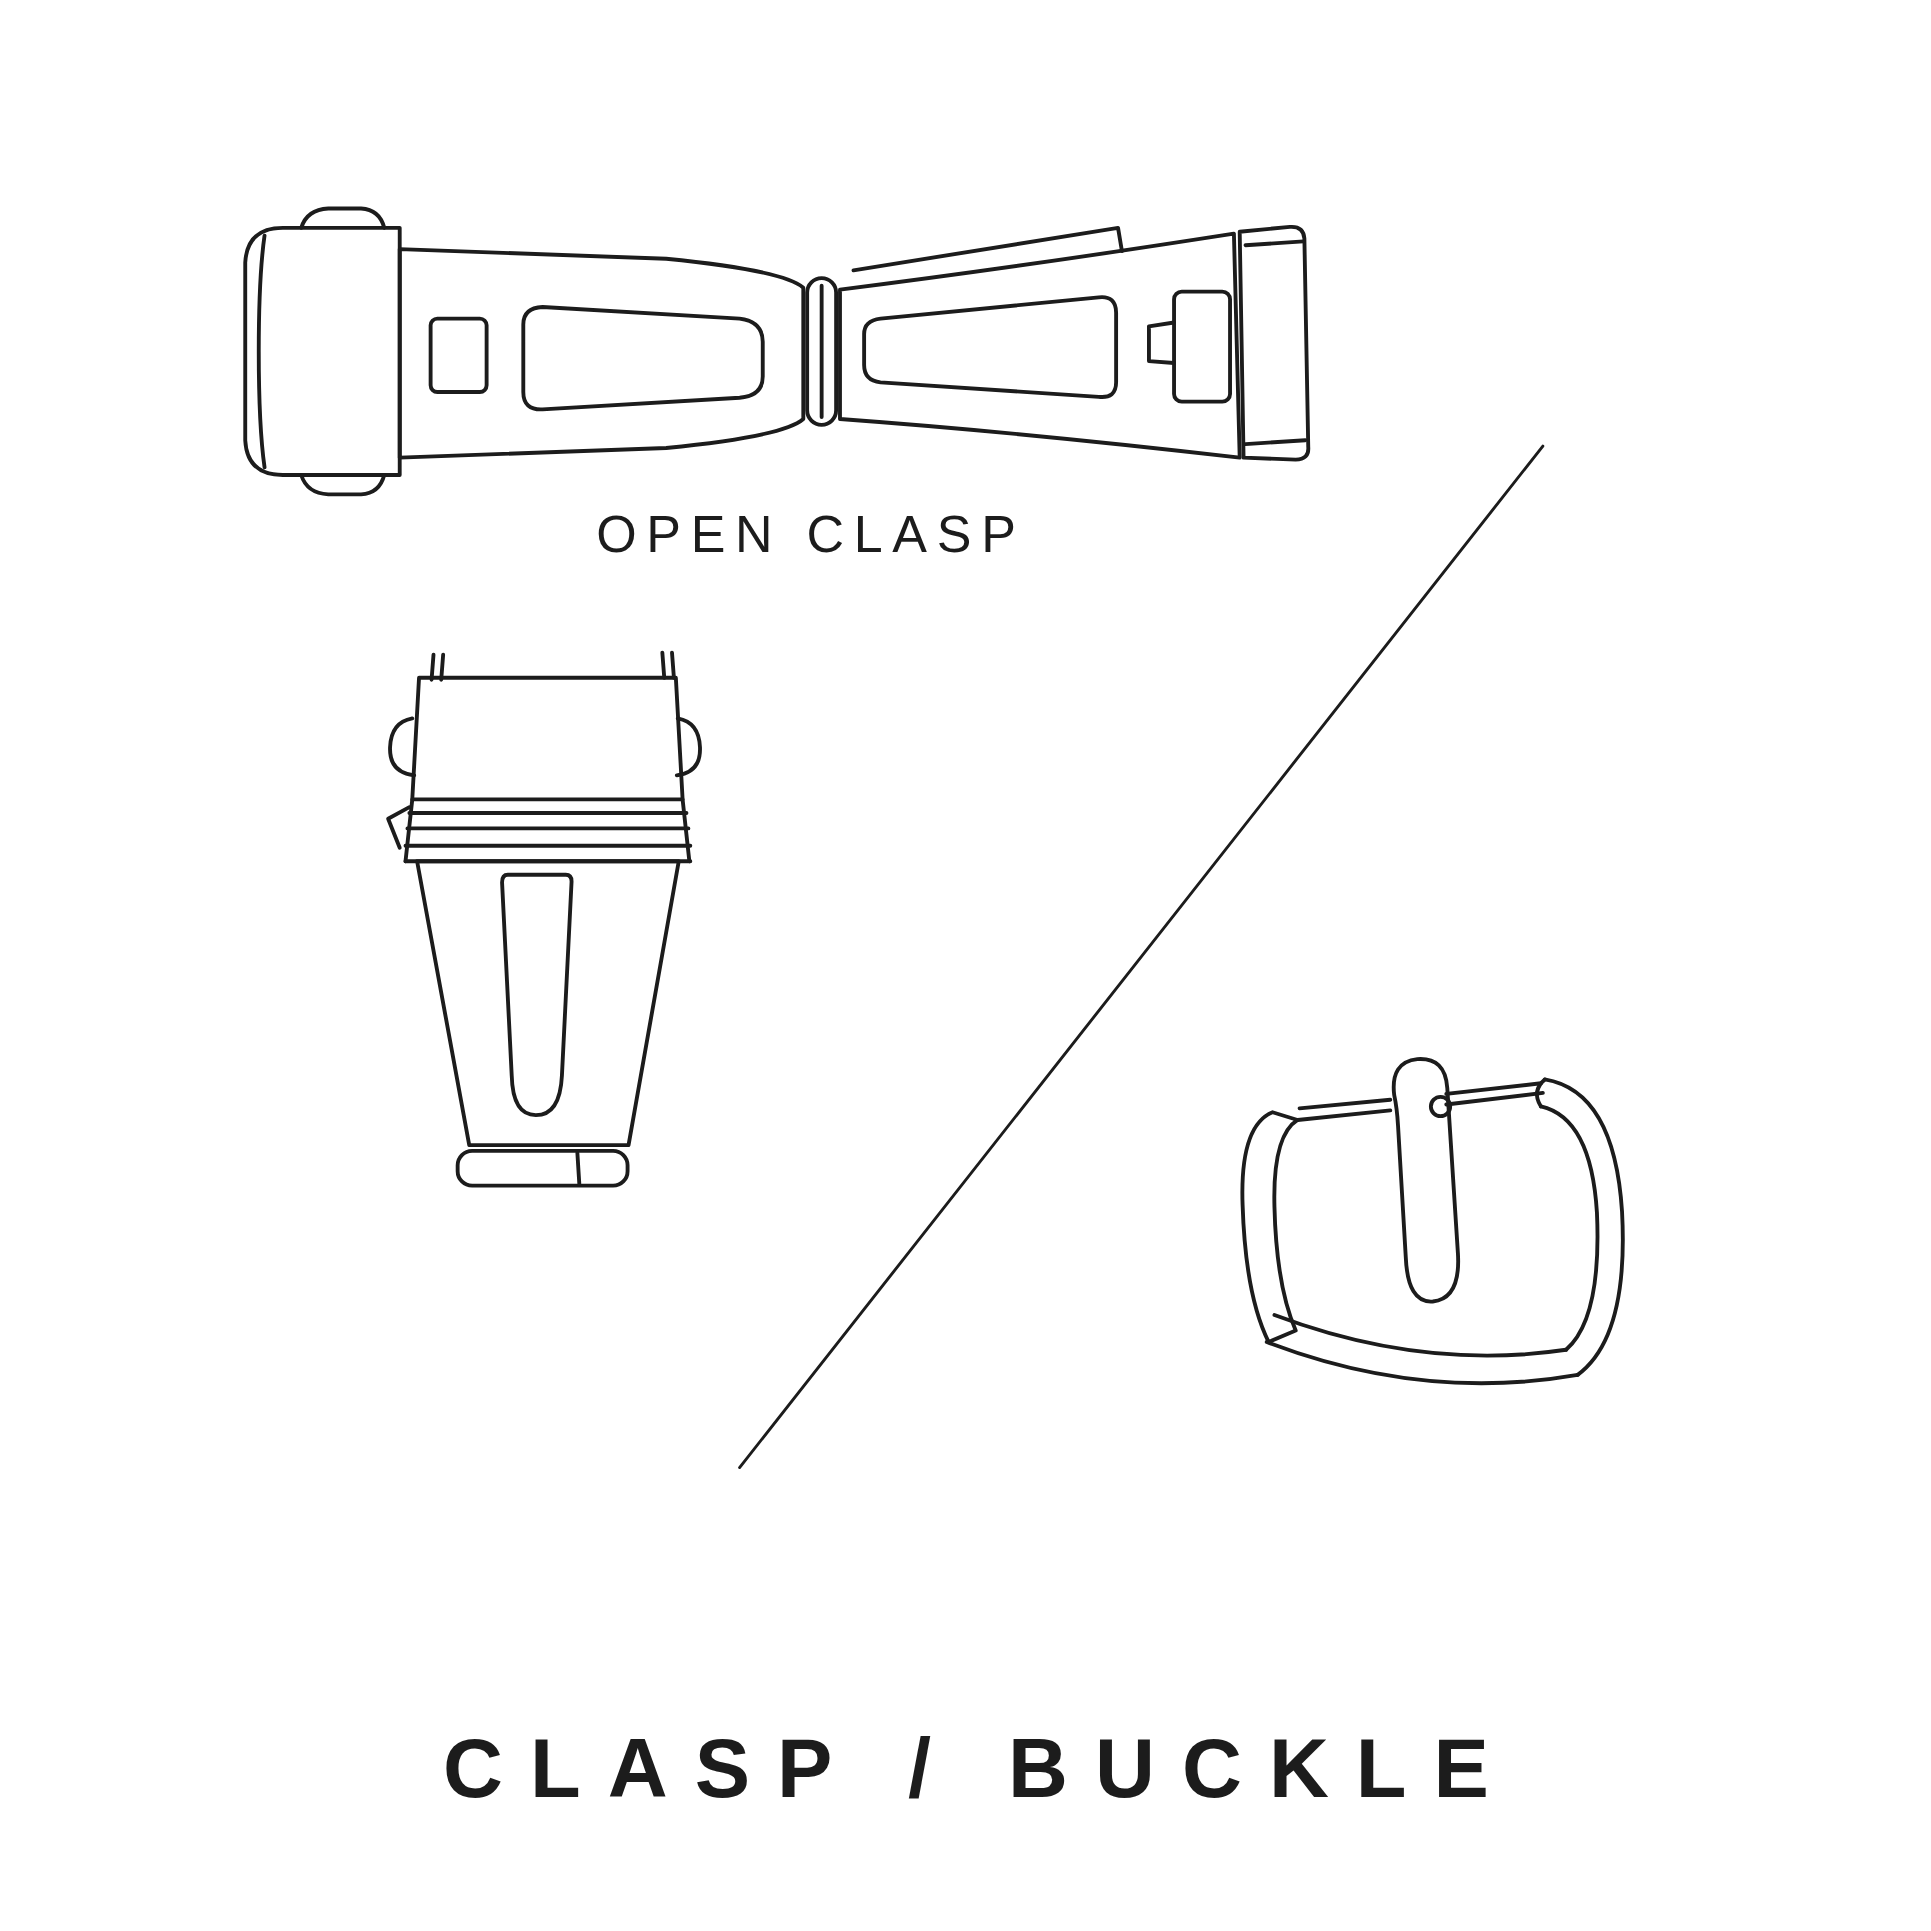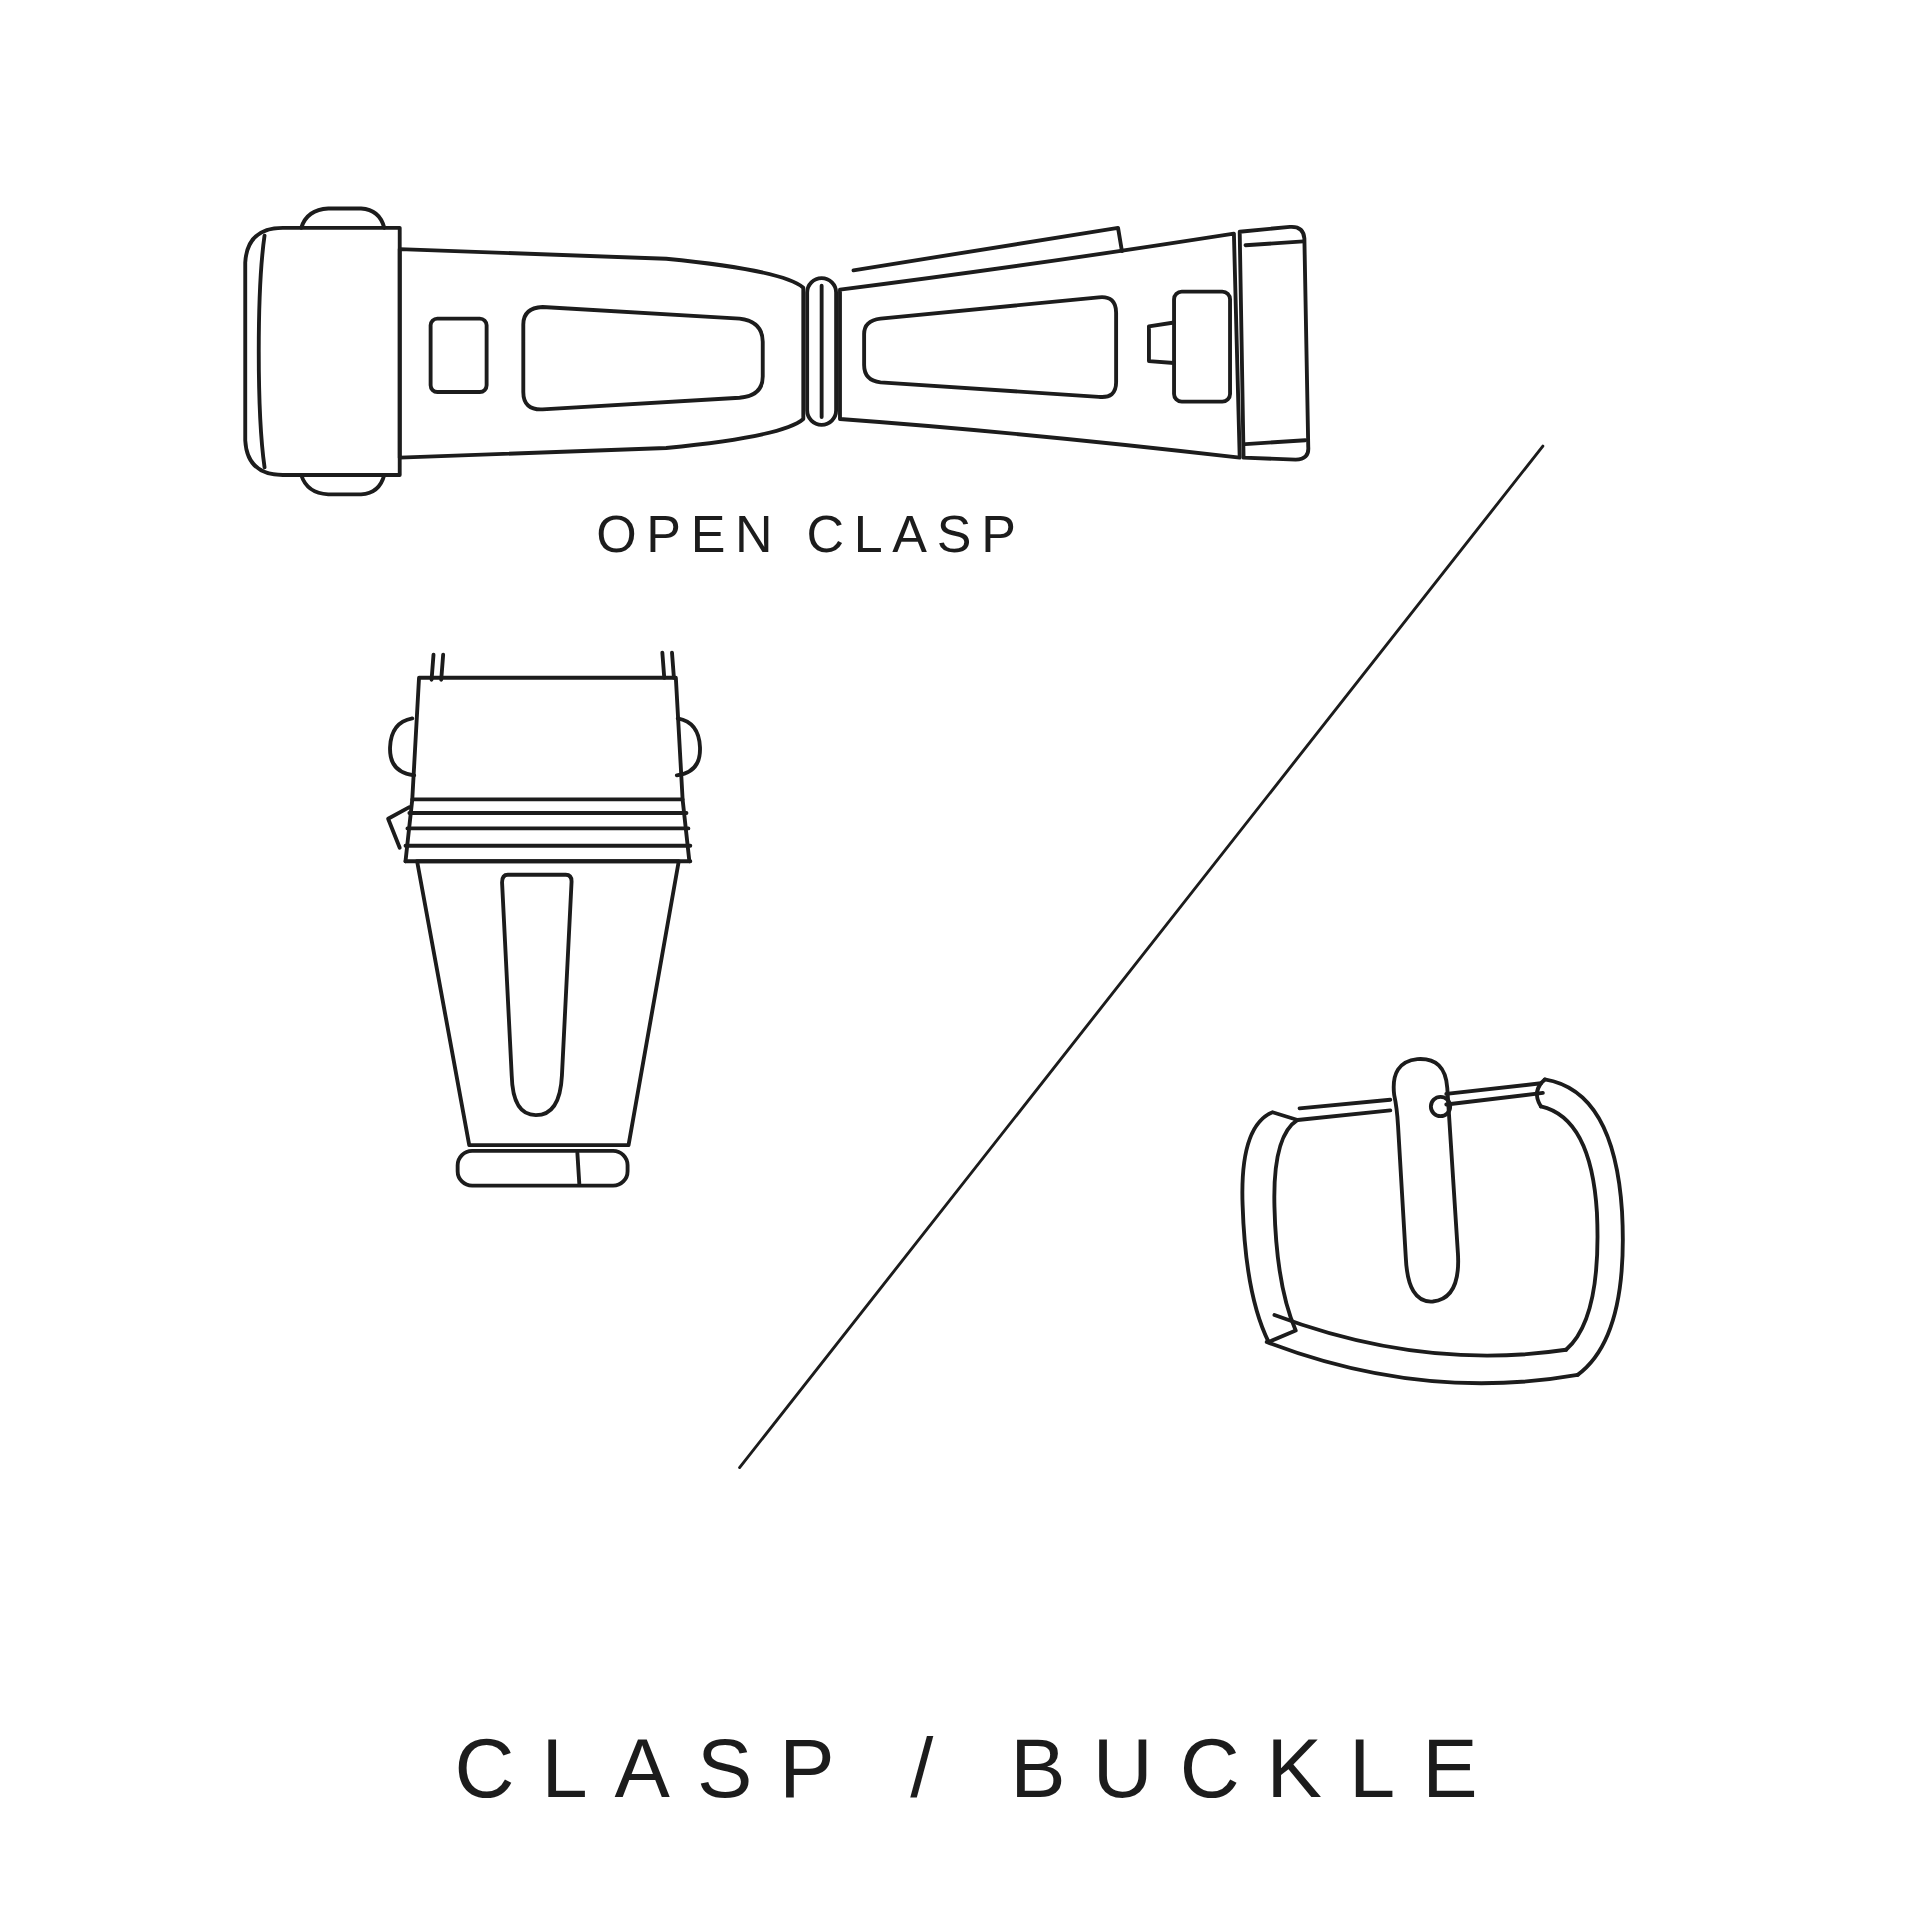--- a/index.html
+++ b/index.html
@@ -28,21 +28,21 @@
     font-weight: 400;
     font-size: 52px;
     letter-spacing: 9.7px;
     padding-left: 9.7px; 
     white-space: nowrap;
   }
   .title {
     position: absolute;
     transform: translateX(-50%);
     color: var(--ink);
-    font-weight: 400;
+    font-weight: 700;
     font-size: 83px;
     letter-spacing: 27px;
     padding-left: 27px;
     white-space: nowrap;
   }
 </style>
 </head>
 <body>
 
 <div class="canvas">

